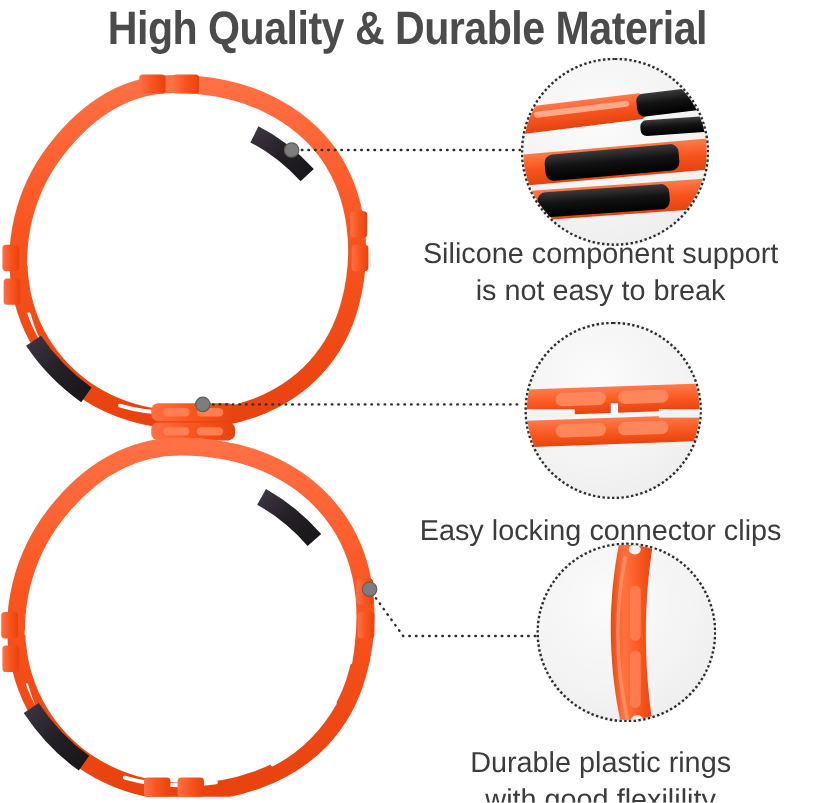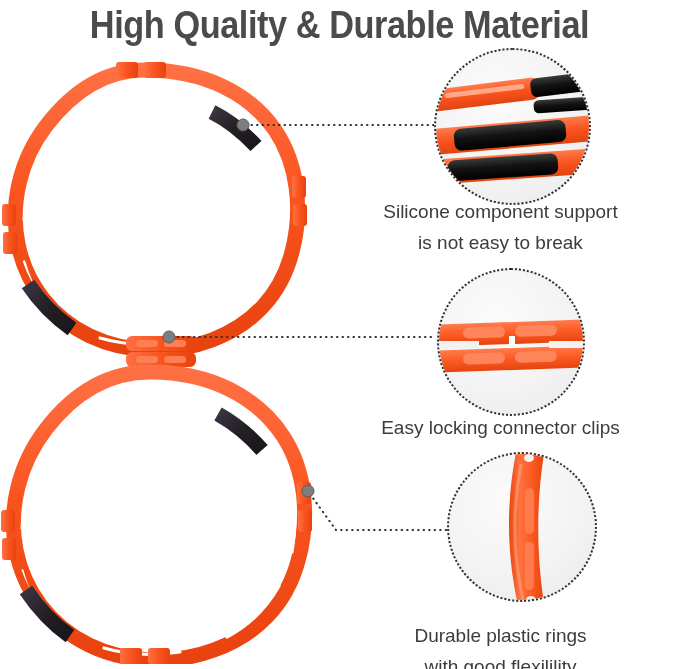--- a/index.html
+++ b/index.html
@@ -57,21 +57,21 @@
     position: absolute;
     left: 0; top: 0;
     width: 100%; height: 100%;
   }
 
   
   .caption {
     position: absolute;
     text-align: center;
     color: #3c3c3c;
-    font-size: 19px;
+    font-size: 24px;
     line-height: 31px;
     font-family: "Liberation Sans", "DejaVu Sans", sans-serif;
     white-space: pre-line;
   }
 
   
   #leaders {
     position: absolute;
     left: 0; top: 0;
     width: 679px; height: 669px;
@@ -264,21 +264,21 @@
           <rect x="76" y="82" width="42" height="11" rx="5.5" fill="#ff8a61" opacity="0.9"></rect>
         </g>
 
         <rect x="-6" y="71" width="46" height="7" fill="#f2f2f2"></rect>
         <rect x="110" y="71" width="48" height="7" fill="#f2f2f2"></rect>
         <rect x="70" y="66" width="6" height="9" fill="#ffffff"></rect>
       </svg>
     </div>
   </div>
 
-  <div class="caption" style="left:322px; top:412px; width:357px;">Easy locking connector clips</div>
+  <div class="caption" style="left:322px; top:427px; width:357px;">Easy locking connector clips</div>
 
   <div class="bubble" style="left:447px; top:452px; width:150px; height:150px;">
     <div class="bubble-inner">
       <svg width="150" height="150" viewBox="0 0 150 150">
         <defs>
           <linearGradient id="b3o" x1="0" y1="0" x2="1" y2="0">
             <stop offset="0%" stop-color="#e8480f"></stop>
             <stop offset="30%" stop-color="#ff7342"></stop>
             <stop offset="62%" stop-color="#fb5a22"></stop>
             <stop offset="100%" stop-color="#e5440f"></stop>

